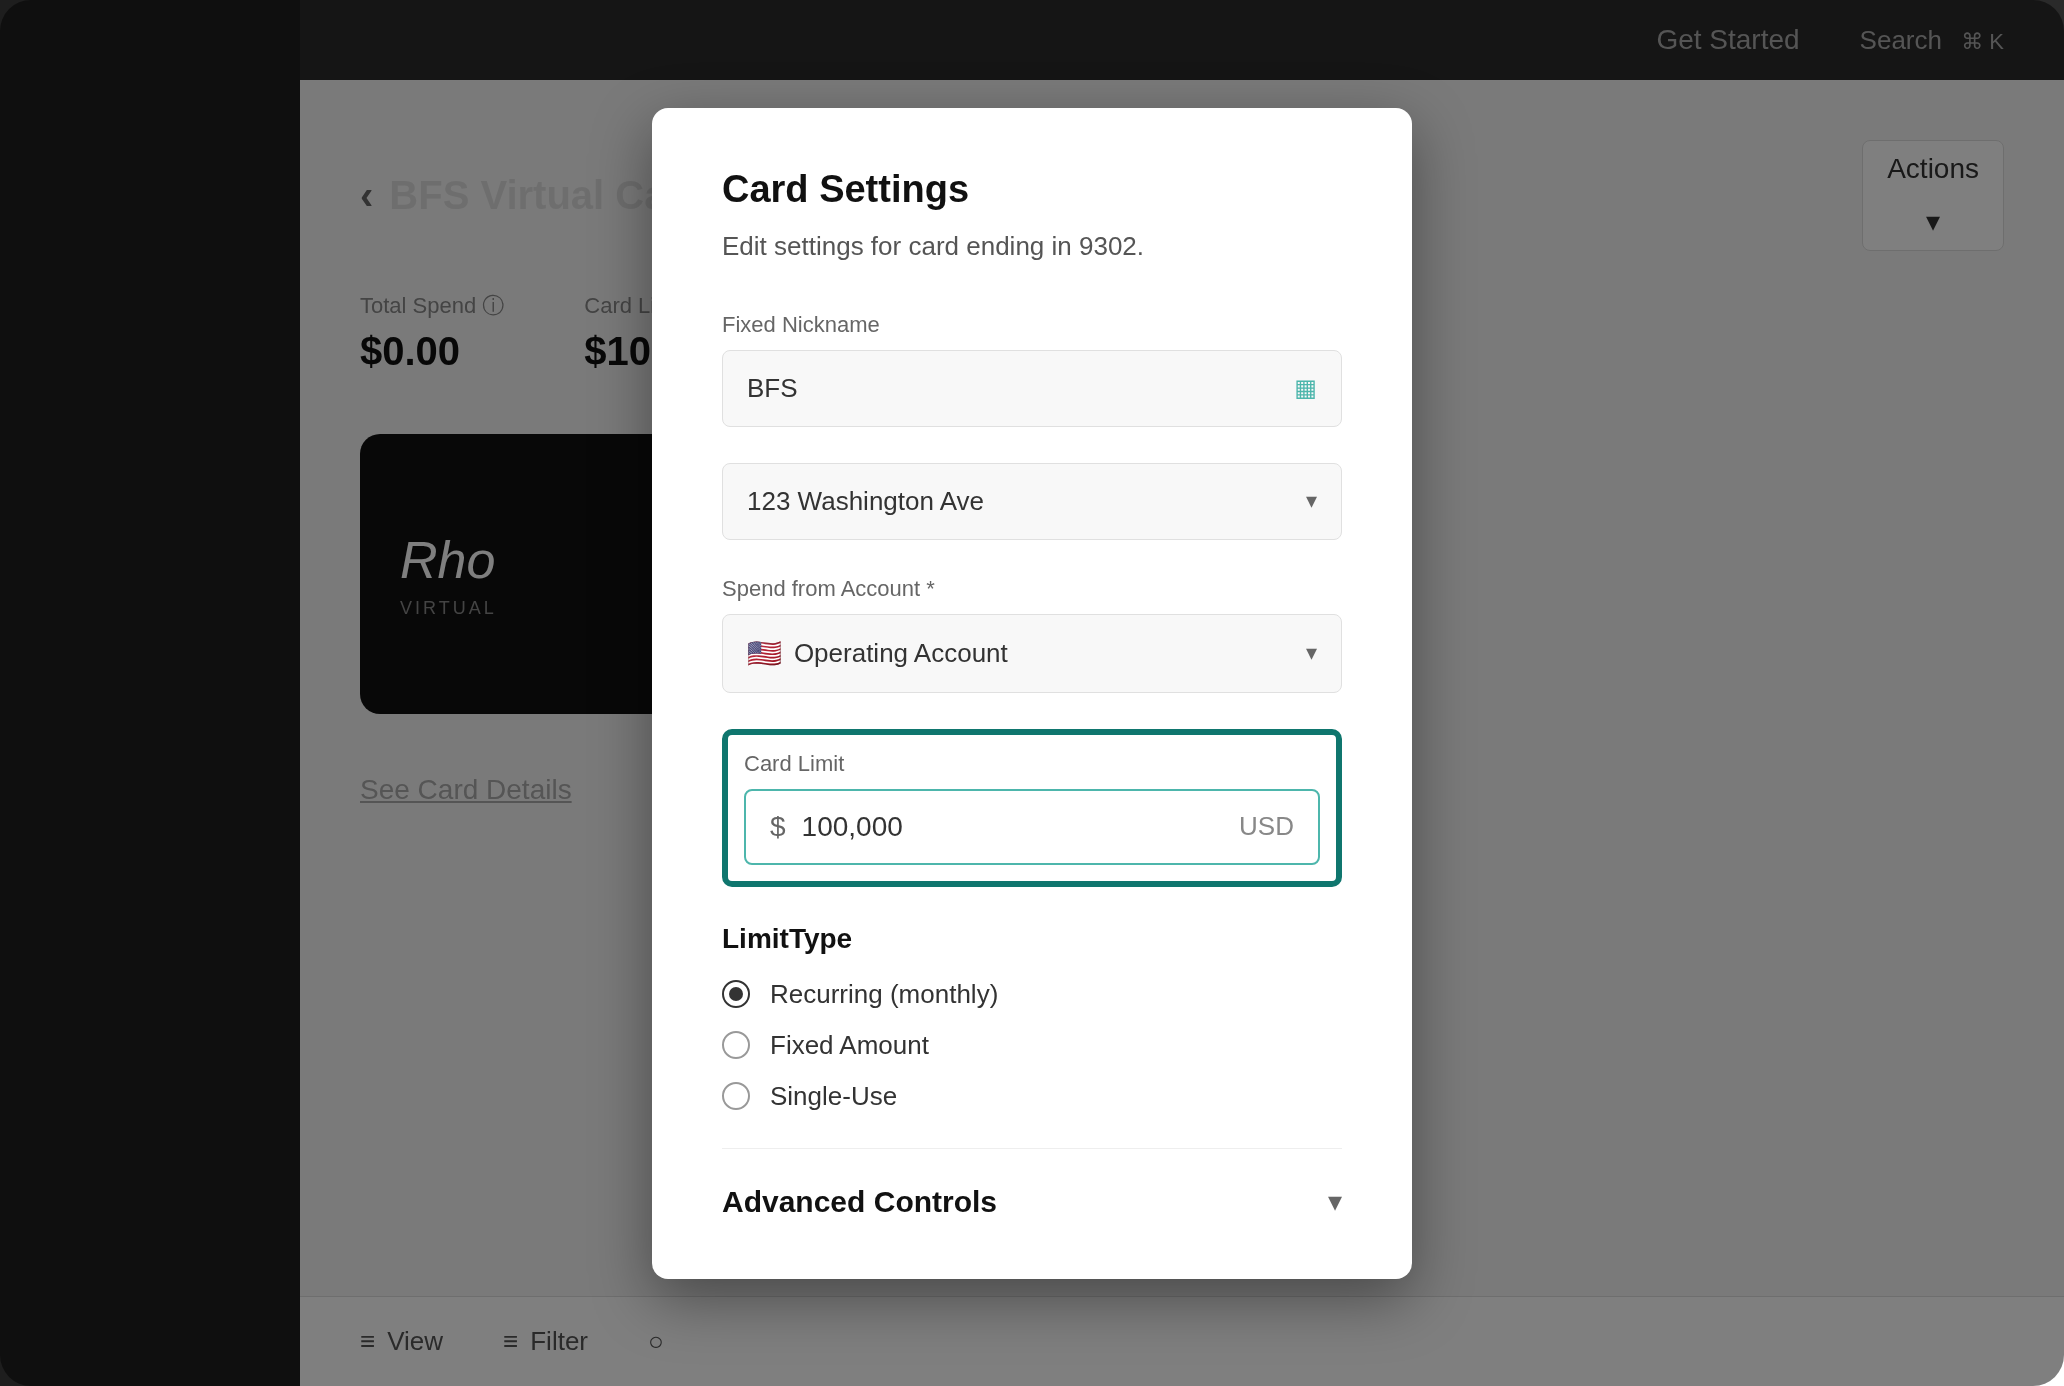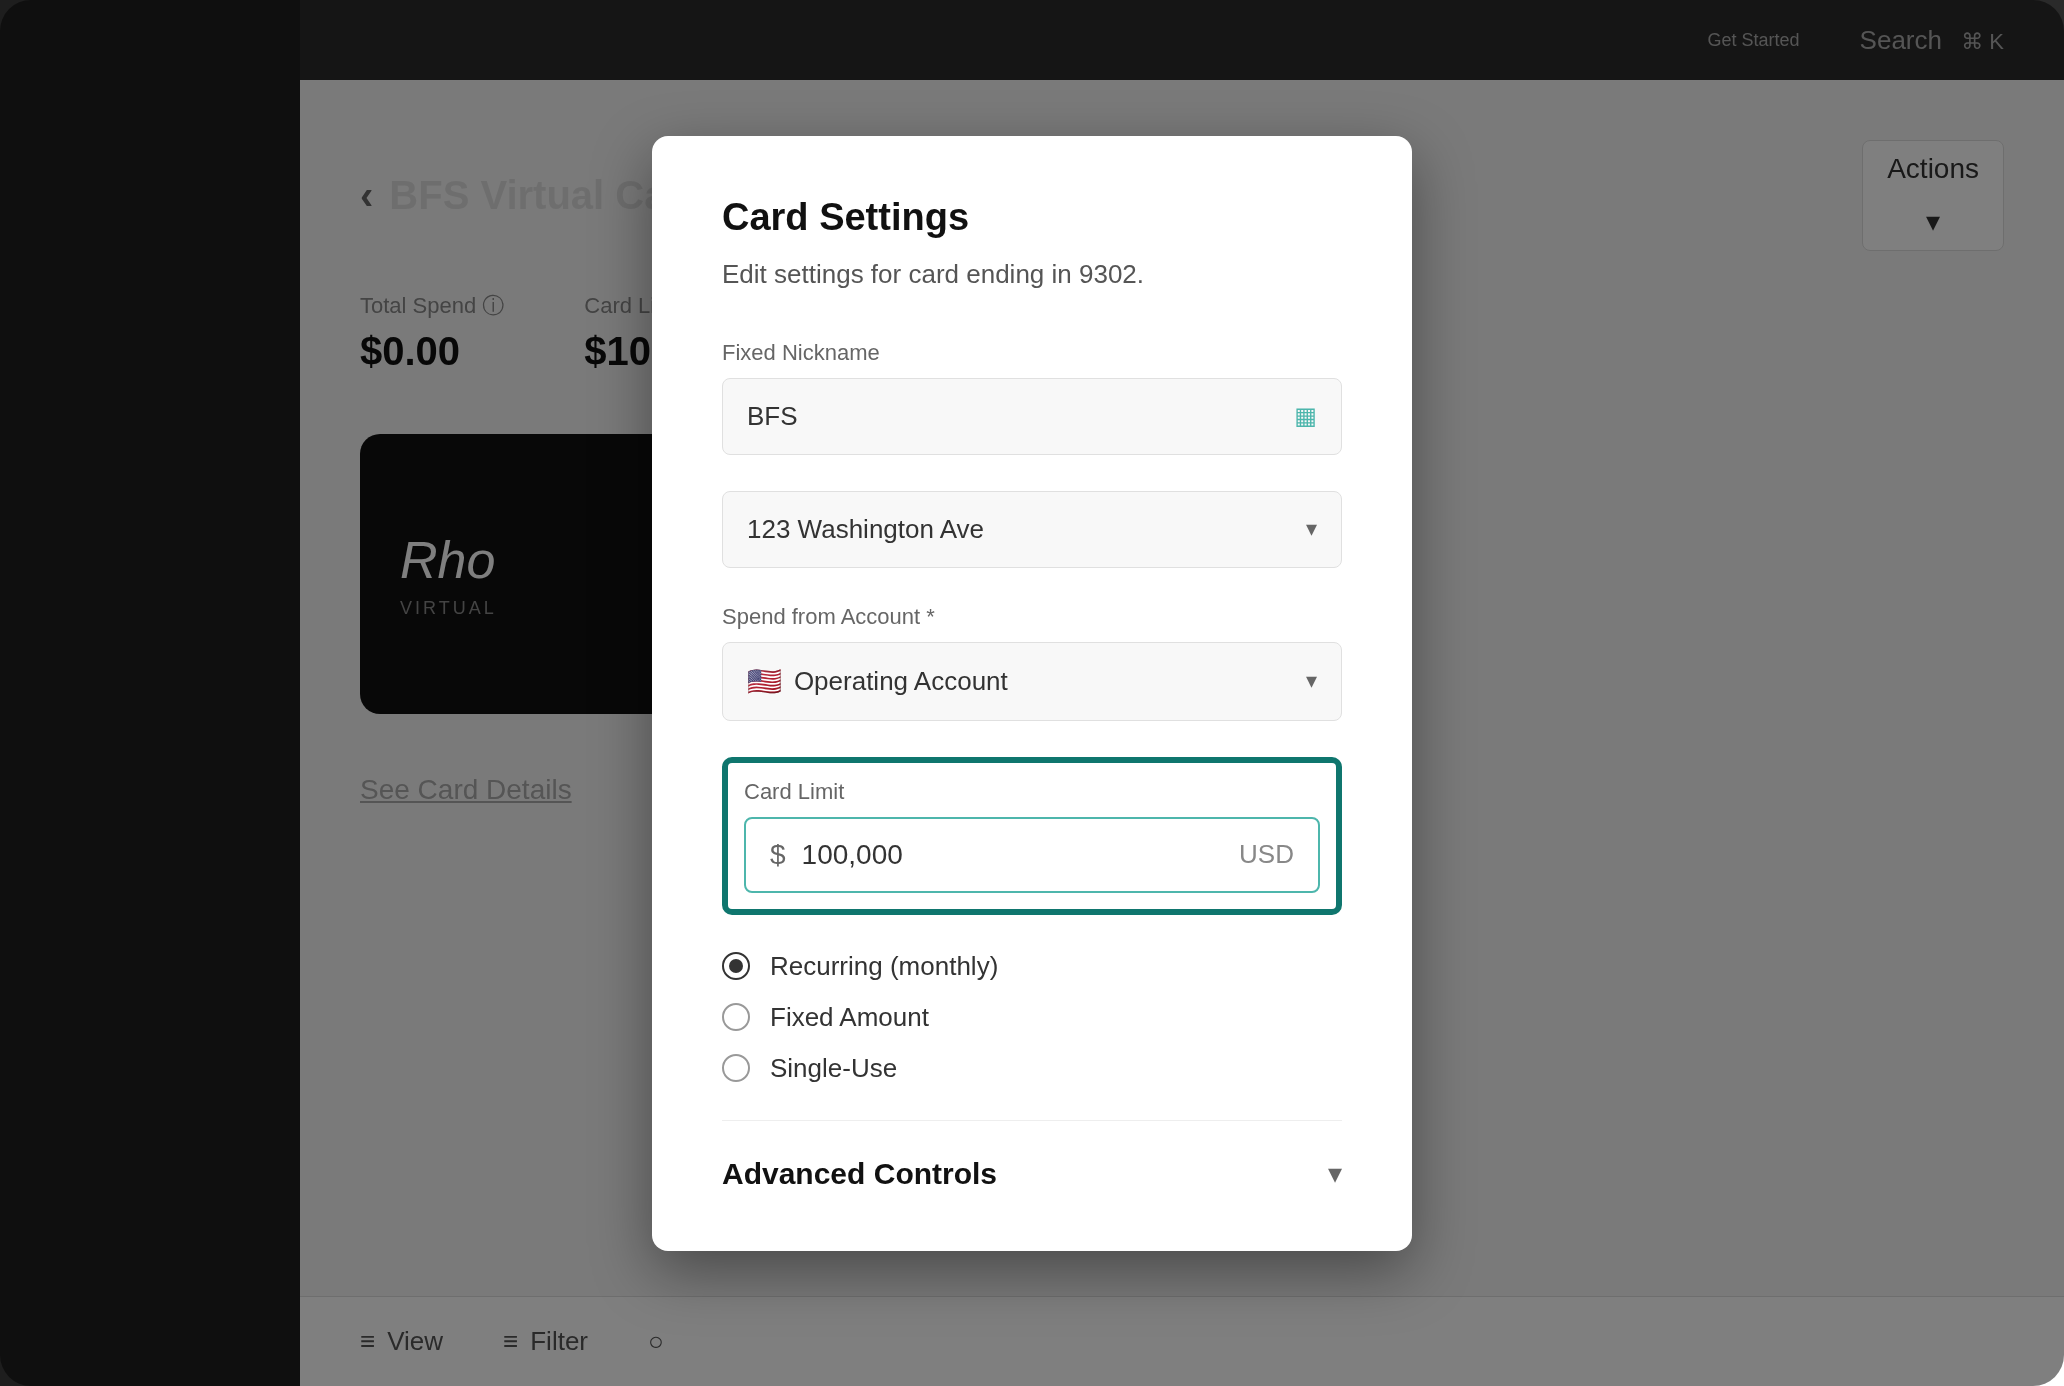--- a/index.html
+++ b/index.html
@@ -354,21 +354,21 @@
   </style>
 </head>
 <body>
 
 <div class="bg-page">
   <div class="bg-sidebar"></div>
   <div class="bg-main">
     <div class="bg-header">
       <div></div>
       <div class="bg-header-right">
-        <span style="color:#aaa;font-size:18px;">Get Started</span>
+        <span style="color:#aaa;font-size:28px;">Get Started</span>
         <span style="color:#aaa;font-size:26px;">
           <span>Search</span>
           <span style="margin-left:12px;font-size:22px;">⌘ K</span>
         </span>
       </div>
     </div>
     <div class="bg-content">
       <div class="bg-card-header">
         <div class="bg-back-btn">
           <span style="font-size:40px;color:#666;">‹</span>
@@ -458,20 +458,21 @@
         <div class="card-limit-input">
           <div class="card-limit-left">
             <span class="currency-symbol">$</span>
             <span class="limit-value">100,000</span>
           </div>
           <span class="limit-currency">USD</span>
         </div>
       </div>
 
       <div class="limit-type-section">
+        <div class="limit-type-title">LimitType</div>
 
         <div class="radio-option">
           <div class="radio-circle selected">
           </div>
           <span class="radio-label">Recurring (monthly)</span>
         </div>
 
         <div class="radio-option">
           <div class="radio-circle"></div>
           <span class="radio-label">Fixed Amount</span>

